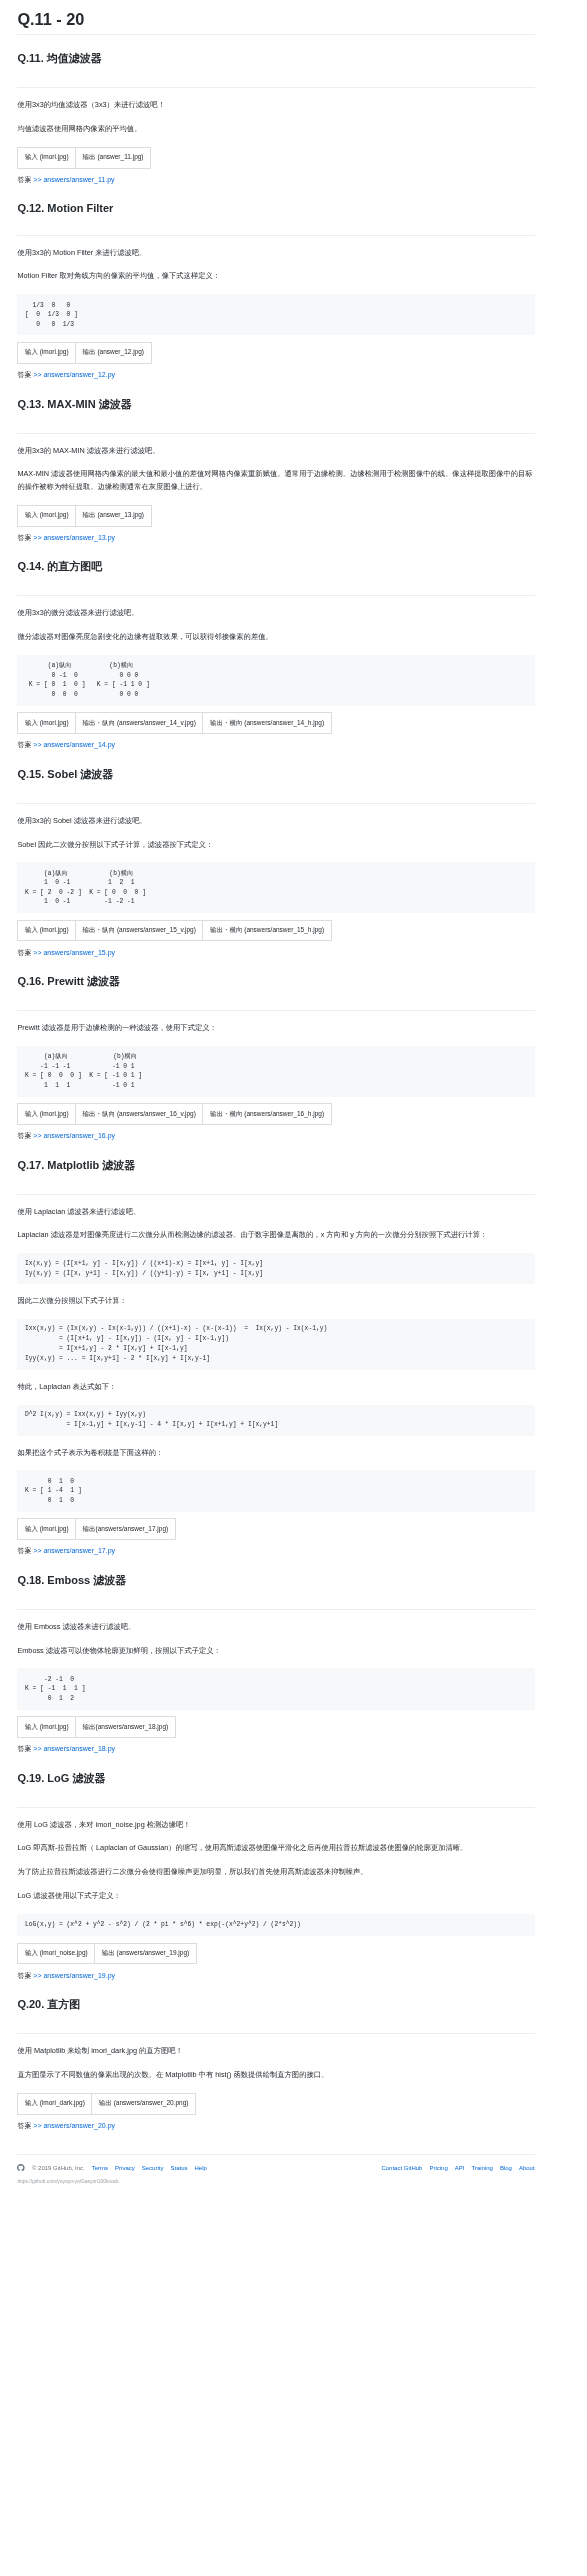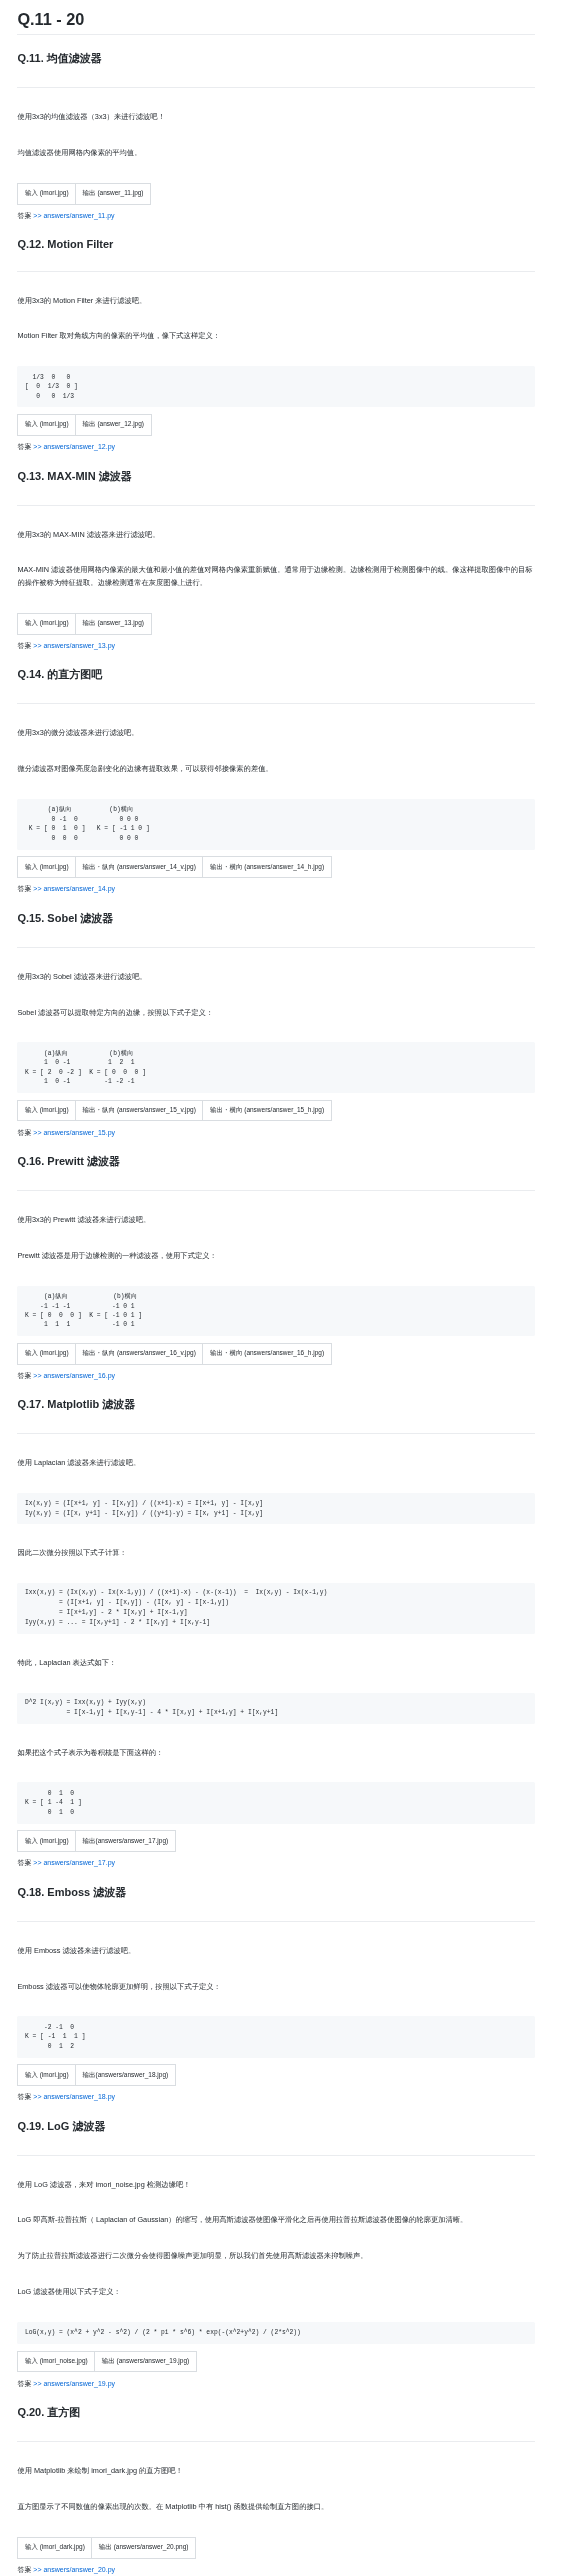--- a/index.html
+++ b/index.html
@@ -27,21 +27,21 @@
     font-size: 11px;
     font-weight: bold;
     margin: 16.3px 0 4.4px 0;
     padding-bottom: 21px;
     border-bottom: 0.5px solid #eaecef;
     color: #24292e;
   }
   p.txt {
     font-size: 7.3px;
     line-height: 1.75;
-    margin: 23px 0;
+    margin: 11px 0;
     color: #24292e;
   }
   pre.code {
     background: #f6f8fa;
     border-radius: 1.6px;
     padding: 6.5px 7.6px;
     font-family: "Liberation Mono", monospace;
     font-size: 6.3px;
     line-height: 1.5;
     margin: 6.5px 0;
@@ -183,58 +183,58 @@
     </div>
     <p class="answer">
       <span>答案</span>
       <a href="#">&gt;&gt; answers/answer_14.py</a>
     </p>
   </section>
 
   <section>
     <h2 class="sec">Q.15. Sobel 滤波器</h2>
     <p class="txt">使用3x3的 Sobel 滤波器来进行滤波吧。</p>
-    <p class="txt">Sobel 滤波器可以提取特定方向的边缘，按照以下式子定义：</p>
+    <p class="txt">Sobel 因此二次微分按照以下式子计算，滤波器按下式定义：</p>
     <pre class="code">     (a)纵向           (b)横向
      1  0 -1          1  2  1
 K = [ 2  0 -2 ]  K = [ 0  0  0 ]
      1  0 -1         -1 -2 -1</pre>
     <div class="imgrow">
       <div class="imgcell">输入 (imori.jpg)</div>
       <div class="imgcell">输出・纵向 (answers/answer_15_v.jpg)</div>
       <div class="imgcell">输出・横向 (answers/answer_15_h.jpg)</div>
     </div>
     <p class="answer">
       <span>答案</span>
       <a href="#">&gt;&gt; answers/answer_15.py</a>
     </p>
   </section>
 
   <section>
     <h2 class="sec">Q.16. Prewitt 滤波器</h2>
-    <p class="txt">使用3x3的 Prewitt 滤波器来进行滤波吧。</p>
     <p class="txt">Prewitt 滤波器是用于边缘检测的一种滤波器，使用下式定义：</p>
     <pre class="code">     (a)纵向            (b)横向
     -1 -1 -1           -1 0 1
 K = [ 0  0  0 ]  K = [ -1 0 1 ]
      1  1  1           -1 0 1</pre>
     <div class="imgrow">
       <div class="imgcell">输入 (imori.jpg)</div>
       <div class="imgcell">输出・纵向 (answers/answer_16_v.jpg)</div>
       <div class="imgcell">输出・横向 (answers/answer_16_h.jpg)</div>
     </div>
     <p class="answer">
       <span>答案</span>
       <a href="#">&gt;&gt; answers/answer_16.py</a>
     </p>
   </section>
 
   <section>
     <h2 class="sec">Q.17. Matplotlib 滤波器</h2>
     <p class="txt">使用 Laplacian 滤波器来进行滤波吧。</p>
+    <p class="txt">Laplacian 滤波器是对图像亮度进行二次微分从而检测边缘的滤波器。由于数字图像是离散的，x 方向和 y 方向的一次微分分别按照下式进行计算：</p>
     <div class="formula">Ix(x,y) = (I[x+1, y] - I[x,y]) / ((x+1)-x) = I[x+1, y] - I[x,y]
 Iy(x,y) = (I[x, y+1] - I[x,y]) / ((y+1)-y) = I[x, y+1] - I[x,y]</div>
     <p class="txt">因此二次微分按照以下式子计算：</p>
     <div class="formula">Ixx(x,y) = (Ix(x,y) - Ix(x-1,y)) / ((x+1)-x) - (x-(x-1))  =  Ix(x,y) - Ix(x-1,y)
          = (I[x+1, y] - I[x,y]) - (I[x, y] - I[x-1,y])
          = I[x+1,y] - 2 * I[x,y] + I[x-1,y]
 Iyy(x,y) = ... = I[x,y+1] - 2 * I[x,y] + I[x,y-1]</div>
     <p class="txt">特此，Laplacian 表达式如下：</p>
     <div class="formula">D^2 I(x,y) = Ixx(x,y) + Iyy(x,y)
            = I[x-1,y] + I[x,y-1] - 4 * I[x,y] + I[x+1,y] + I[x,y+1]</div>

